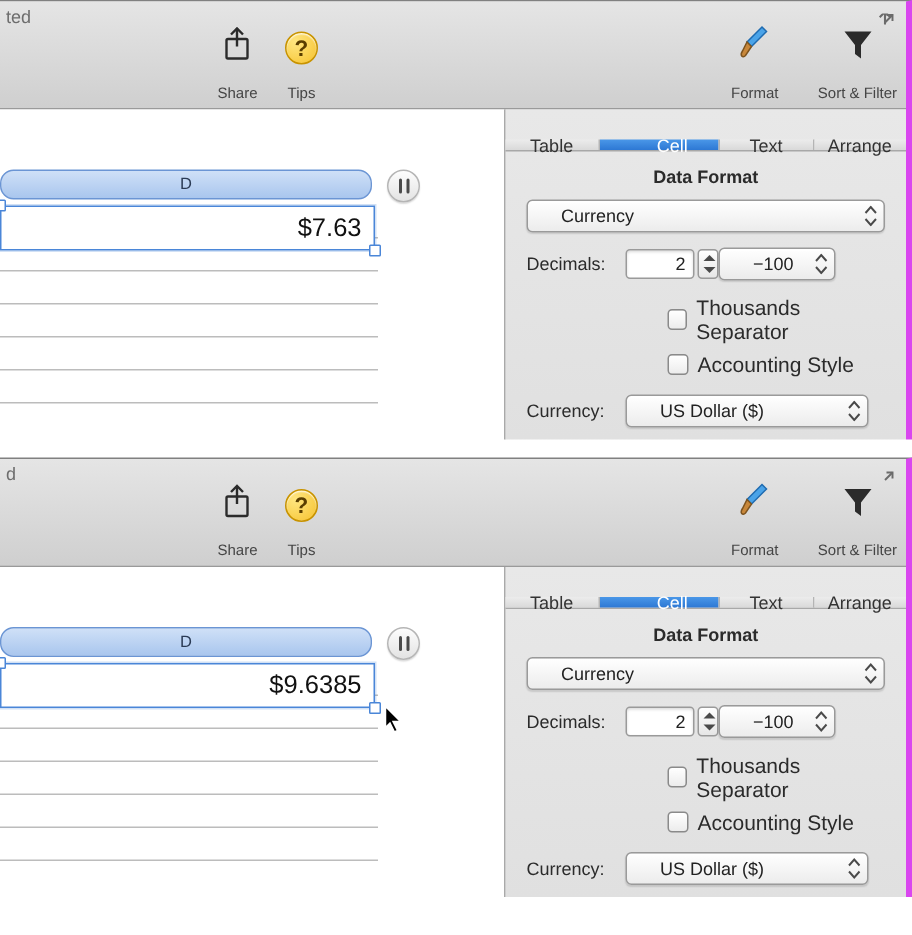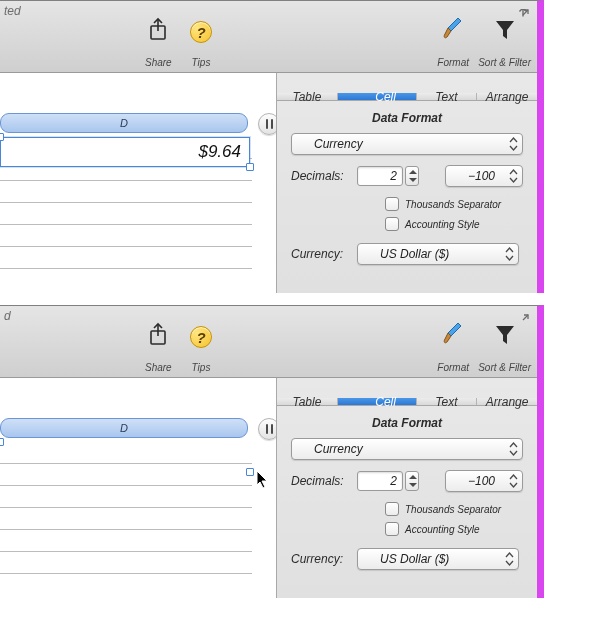--- a/index.html
+++ b/index.html
@@ -6,26 +6,25 @@
   html, body { margin:0; padding:0; }
   body {
     width:608px;
     background:#fff;
     font-family: "Lucida Grande","Helvetica Neue",Arial,sans-serif;
     font-size:12px;
     color:#222;
     -webkit-font-smoothing:antialiased;
   }
   .window {
-    width:544px;
+    width:608px;
     border-top:1px solid #808080;
-    border-right:7px solid #d946ef;
+    border-right:4px solid #d946ef;
     position:relative;
     background:#fff;
-    font-style:italic;
   }
   .window + .window { margin-top:12px; }
 
   
   .toolbar {
     position:relative;
     height:72px;
     background:linear-gradient(#e5e5e5,#cfcfcf);
     border-bottom:1px solid #9a9a9a;
   }
@@ -38,21 +37,21 @@
   .expand-corner svg{display:block}
   .tb-group {
     position:absolute; bottom:4px; text-align:center;
   }
   .tb-group .tb-label { font-size:10px; color:#454545; margin-top:14px; }
   .tb-btn {
     display:flex; align-items:center; justify-content:center;
   }
   .share-grp { left:145px; }
   .tips-grp  { left:190px; }
-  .format-grp{ right:68px; }
+  .format-grp{ right:85px; }
   .sort-grp  { right:6px; }
 
   .share-icon svg, .tips-icon, .brush-icon svg, .funnel-icon svg { display:block; }
   .tips-icon {
     width:22px;height:22px;border-radius:11px;
     background:radial-gradient(circle at 30% 30%,#ffe680,#f6c22e);
     border:1px solid #c89300;
     color:#5a3e00;font-weight:bold;font-size:15px;
     display:flex;align-items:center;justify-content:center;
     box-shadow:inset 0 1px 1px rgba(255,255,255,.8);
@@ -156,30 +155,30 @@
   .stepper {
     width:14px; height:20px; margin-left:2px;
     border:1px solid #9a9a9a; border-radius:3px;
     background:linear-gradient(#fff,#e6e6e6); position:relative;
   }
   .stepper::before,.stepper::after{
     content:"";position:absolute;left:3px;width:0;height:0;border-left:4px solid transparent;border-right:4px solid transparent;
   }
   .stepper::before{top:3px;border-bottom:4px solid #4a4a4a}
   .stepper::after{bottom:3px;border-top:4px solid #4a4a4a}
-  .neg-popup { width:78px; margin-left:26px; }
+  .neg-popup { width:78px; margin-left:0; }
 
   .chk-row {
     display:flex; align-items:center; margin-top:10px; padding-left:94px;
   }
   .chk {
     width:14px;height:14px;border:1px solid #8a8a8a;border-radius:3px;background:linear-gradient(#fff,#ececec);
     margin-right:6px;
   }
-  .chk-label{font-size:10px;color:#2b2b2b}
+  .chk-label{font-size:14px;color:#2b2b2b}
   .cur-popup{width:162px}
 
 </style>
 </head>
 <body>
 
 <div class="window">
   <div class="toolbar">
     <span class="titlefrag">ted</span>
     <span class="expand-corner">
@@ -232,21 +231,21 @@
       <div class="row-pill"></div>
       <div class="cells">
         <div class="cell-row"></div>
         <div class="cell-row"></div>
         <div class="cell-row"></div>
         <div class="cell-row"></div>
         <div class="cell-row"></div>
         <div class="cell-row"></div>
       </div>
       <div class="cell-sel">
-        <span>$9.64</span>
+        <span>$7.63</span>
       </div>
       <div class="handle h-tl"></div>
       <div class="handle h-br"></div>
     </div>
 
     <div class="panel">
       <div class="tabbar">
         <div class="tab">Table</div>
         <div class="tab sel">Cell</div>
         <div class="tab">Text</div>
@@ -357,20 +356,23 @@
       <div class="colhead">D</div>
       <div class="row-pill"></div>
       <div class="cells">
         <div class="cell-row"></div>
         <div class="cell-row"></div>
         <div class="cell-row"></div>
         <div class="cell-row"></div>
         <div class="cell-row"></div>
         <div class="cell-row"></div>
       </div>
+      <div class="cell-sel">
+        <span>$9.6385</span>
+      </div>
       <div class="handle h-tl"></div>
       <div class="handle h-br"></div>
       <div class="cursor" style="left:256px;top:92px">
         <svg width="14" height="20">
             <path d="M1 1 L1 15 L4 12 L7 18 L9 17 L6 11 L11 11 Z" fill="#000" stroke="#fff" stroke-width="1"></path>
           </svg>
       </div>
     </div>
 
     <div class="panel">

